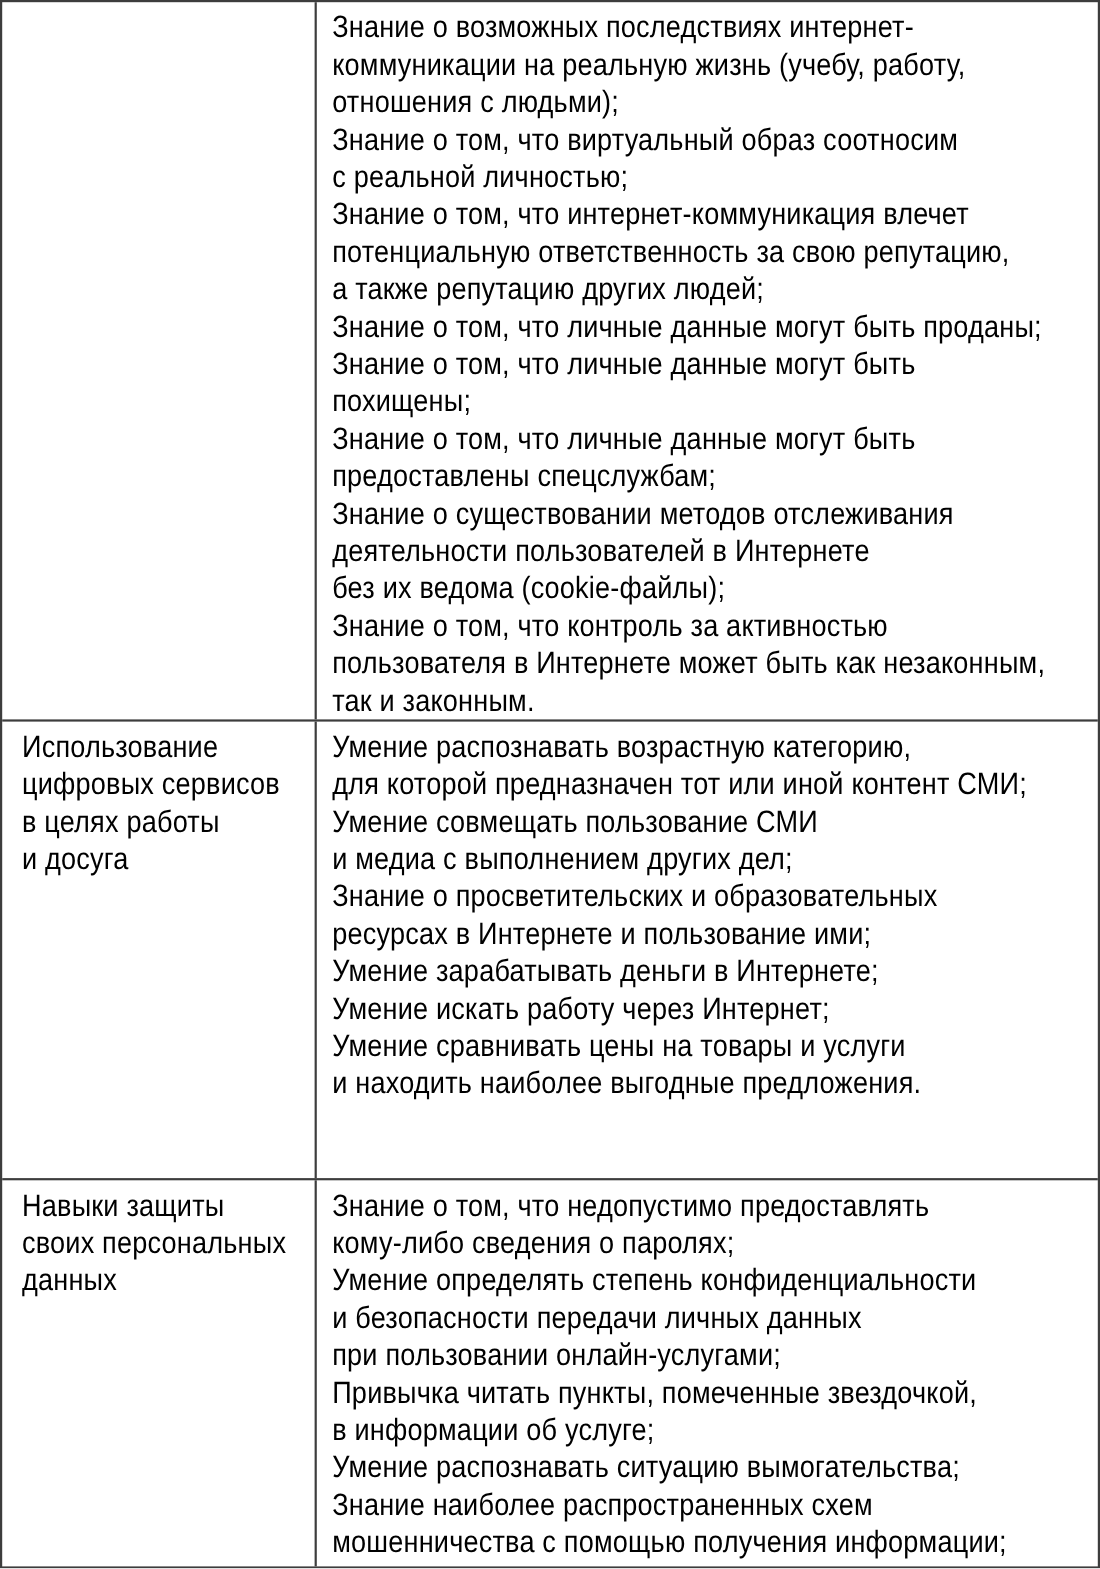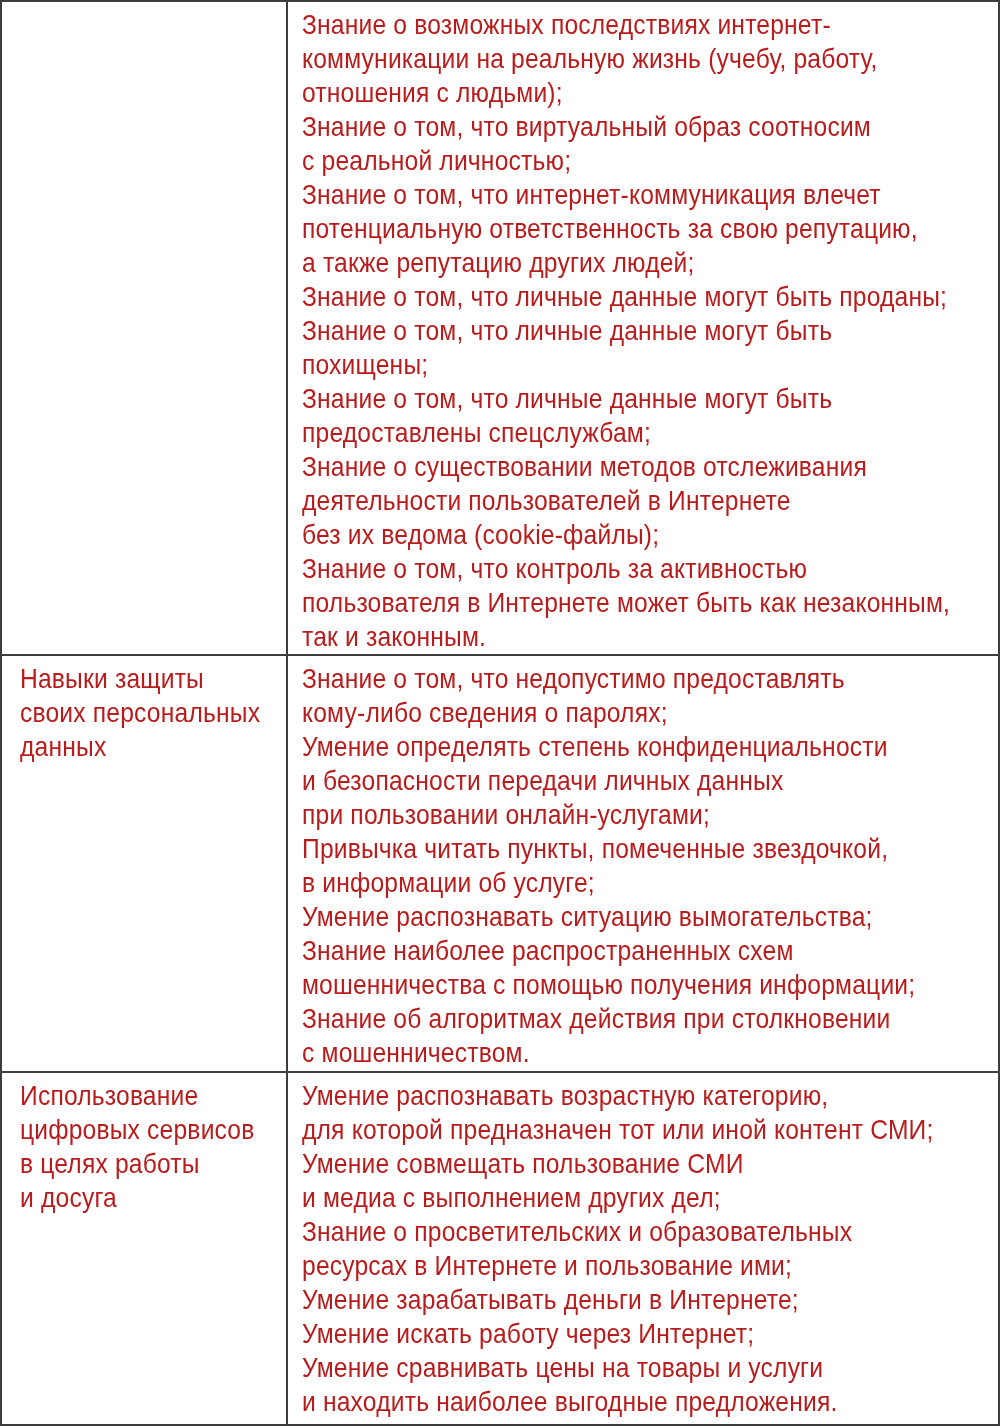--- a/index.html
+++ b/index.html
@@ -6,21 +6,21 @@
     margin: 0;
     padding: 0;
     background: #ffffff;
   }
   .page {
     position: relative;
     width: 1000px;
     height: 1426px;
     background: #ffffff;
     font-family: "Liberation Sans", "DejaVu Sans", sans-serif;
-    color: #b91c1c;
+    color: #000000;
     overflow: hidden;
   }
   .doc-table {
     position: absolute;
     left: 0; top: 0;
     width: 996px;
     height: 1422px;
     border: 2px solid #3d3d3d;
     display: flex;
     flex-direction: column;
@@ -88,20 +88,46 @@
             <div class="line">Знание о том, что контроль за активностью</div>
             <div class="line">пользователя в Интернете может быть как незаконным,</div>
             <div class="line">так и законным.</div>
           </div>
     </div>
   </div>
 
   <div class="row">
     <div class="cell left">
       <div class="cell-inner">
+            <div class="line">Использование</div>
+            <div class="line">цифровых сервисов</div>
+            <div class="line">в целях работы</div>
+            <div class="line">и досуга</div>
+          </div>
+    </div>
+    <div class="vline"></div>
+    <div class="cell right">
+      <div class="cell-inner">
+            <div class="line">Умение распознавать возрастную категорию,</div>
+            <div class="line">для которой предназначен тот или иной контент СМИ;</div>
+            <div class="line">Умение совмещать пользование СМИ</div>
+            <div class="line">и медиа с выполнением других дел;</div>
+            <div class="line">Знание о просветительских и образовательных</div>
+            <div class="line">ресурсах в Интернете и пользование ими;</div>
+            <div class="line">Умение зарабатывать деньги в Интернете;</div>
+            <div class="line">Умение искать работу через Интернет;</div>
+            <div class="line">Умение сравнивать цены на товары и услуги</div>
+            <div class="line">и находить наиболее выгодные предложения.</div>
+          </div>
+    </div>
+  </div>
+
+  <div class="row">
+    <div class="cell left">
+      <div class="cell-inner">
             <div class="line">Навыки защиты</div>
             <div class="line">своих персональных</div>
             <div class="line">данных</div>
           </div>
     </div>
     <div class="vline"></div>
     <div class="cell right">
       <div class="cell-inner">
             <div class="line">Знание о том, что недопустимо предоставлять</div>
             <div class="line">кому-либо сведения о паролях;</div>
@@ -111,40 +137,14 @@
             <div class="line">Привычка читать пункты, помеченные звездочкой,</div>
             <div class="line">в информации об услуге;</div>
             <div class="line">Умение распознавать ситуацию вымогательства;</div>
             <div class="line">Знание наиболее распространенных схем</div>
             <div class="line">мошенничества с помощью получения информации;</div>
             <div class="line">Знание об алгоритмах действия при столкновении</div>
             <div class="line">с мошенничеством.</div>
           </div>
     </div>
   </div>
-
-  <div class="row">
-    <div class="cell left">
-      <div class="cell-inner">
-            <div class="line">Использование</div>
-            <div class="line">цифровых сервисов</div>
-            <div class="line">в целях работы</div>
-            <div class="line">и досуга</div>
-          </div>
-    </div>
-    <div class="vline"></div>
-    <div class="cell right">
-      <div class="cell-inner">
-            <div class="line">Умение распознавать возрастную категорию,</div>
-            <div class="line">для которой предназначен тот или иной контент СМИ;</div>
-            <div class="line">Умение совмещать пользование СМИ</div>
-            <div class="line">и медиа с выполнением других дел;</div>
-            <div class="line">Знание о просветительских и образовательных</div>
-            <div class="line">ресурсах в Интернете и пользование ими;</div>
-            <div class="line">Умение зарабатывать деньги в Интернете;</div>
-            <div class="line">Умение искать работу через Интернет;</div>
-            <div class="line">Умение сравнивать цены на товары и услуги</div>
-            <div class="line">и находить наиболее выгодные предложения.</div>
-          </div>
-    </div>
-  </div>
 </div>
 </div>
 
 </body></html>

